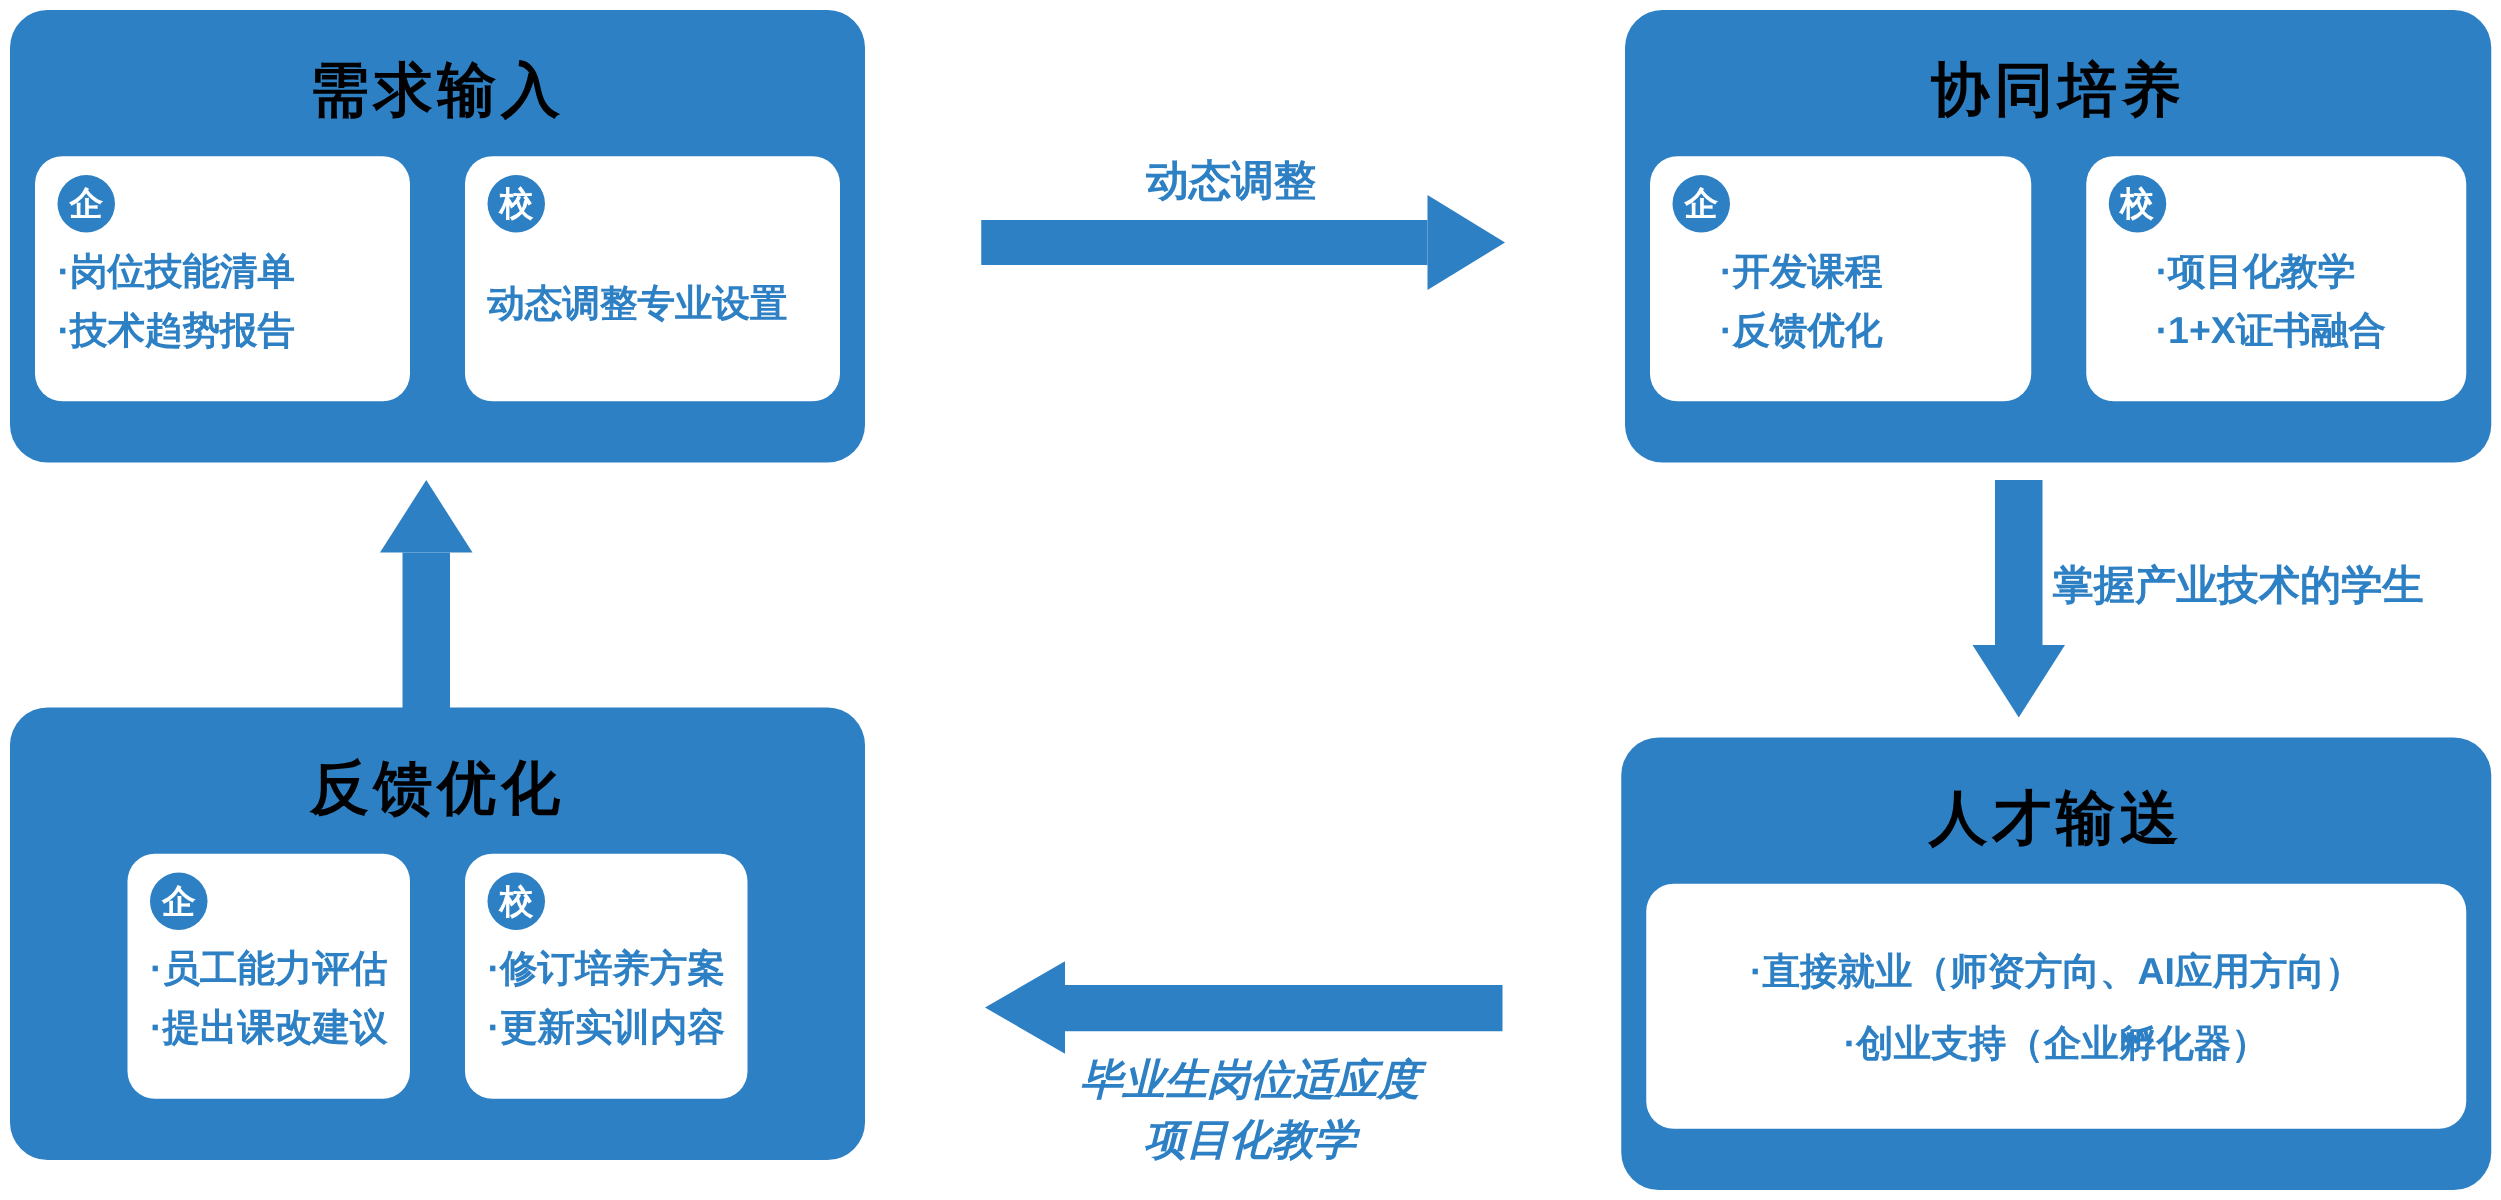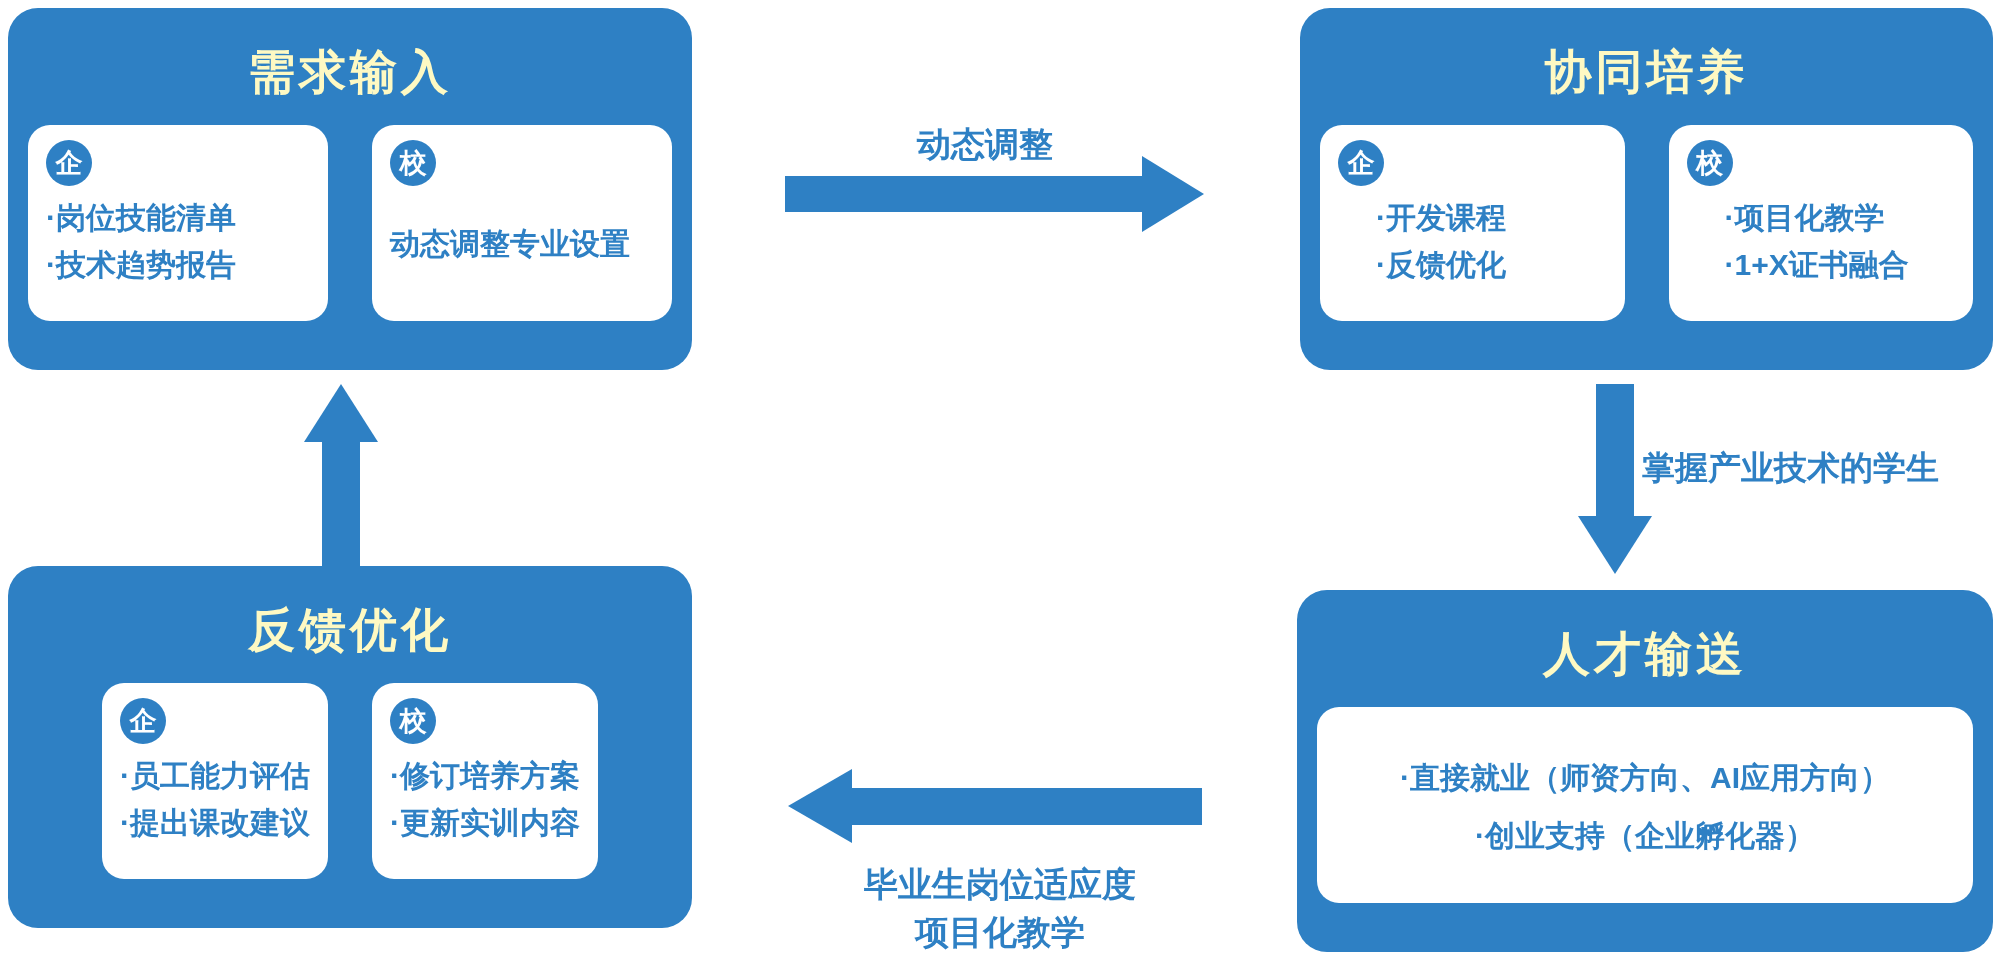--- a/index.html
+++ b/index.html
@@ -18,21 +18,21 @@
   
   .bigbox{
     position:absolute;
     background:var(--accent);
     border-radius:30px;
     display:flex;flex-direction:column;
     padding-top:36px;
   }
   .bigbox .title{
     text-align:center;
-    color:#fef9c3;
+    color:#000000;
     font-size:47px;
     font-weight:bold;
     letter-spacing:4px;
     line-height:1.18;
   }
   .cards{
     display:flex;
     gap:44px;
     padding:0 20px;
     margin-top:26px;
@@ -185,21 +185,21 @@
   <div class="flow-label center" style="left:835px;top:122px;width:300px;">动态调整</div>
   <div class="shaft" style="left:785px;top:176px;width:357px;height:36px;"></div>
   <div class="tri right" style="left:1142px;top:156px;"></div>
 
   <div class="shaft" style="left:1596px;top:384px;width:38px;height:132px;"></div>
   <div class="tri down" style="left:1578px;top:516px;"></div>
   <div class="flow-label" style="left:1642px;top:446px;font-size:33px;">掌握产业技术的学生</div>
 
   <div class="tri left" style="left:788px;top:769px;"></div>
   <div class="shaft" style="left:852px;top:788px;width:350px;height:37px;"></div>
-  <div class="flow-label center" style="left:795px;top:860px;width:410px;line-height:48px;">
+  <div class="flow-label center" style="left:795px;top:840px;width:410px;line-height:48px;font-style:italic;">
     <div>毕业生岗位适应度</div>
     <div>项目化教学</div>
   </div>
 
   <div class="tri up" style="left:304px;top:384px;"></div>
   <div class="shaft" style="left:322px;top:442px;width:38px;height:134px;"></div>
 
 </div>
 
 </body></html>

